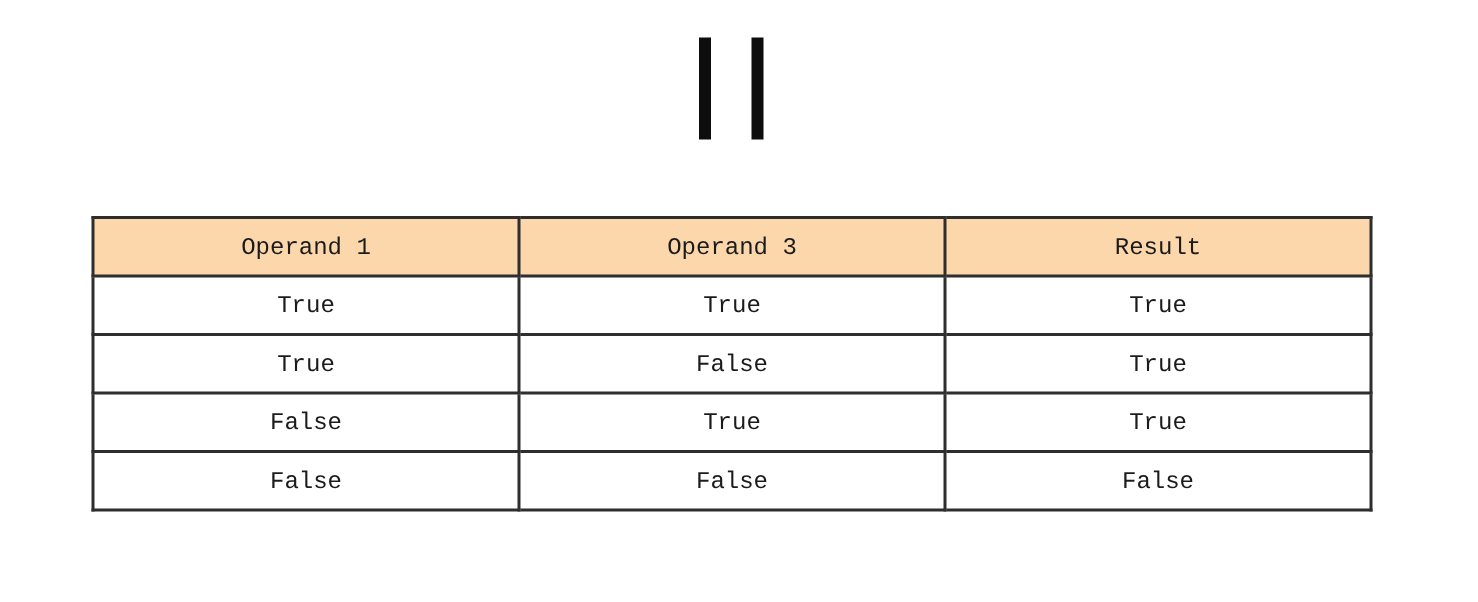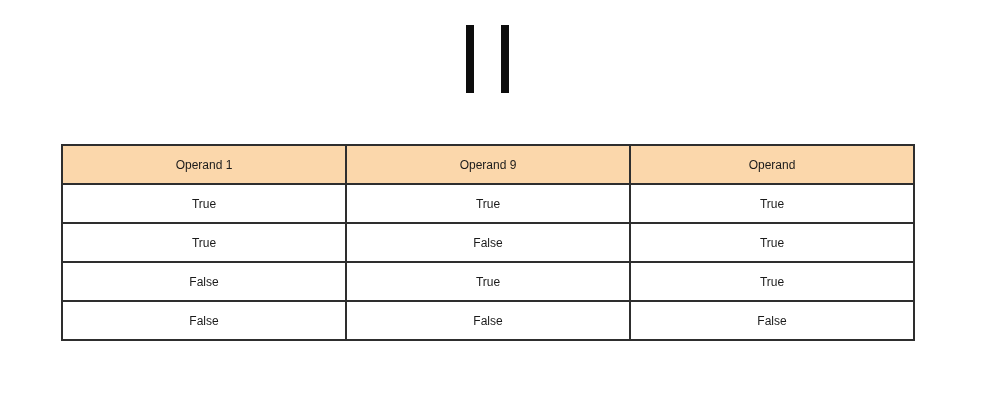--- a/index.html
+++ b/index.html
@@ -46,25 +46,25 @@
     width: 854px;
     border-collapse: collapse;
     table-layout: fixed;
     color: var(--text-color, #1b1b1b);
   }
   .truth-table th,
   .truth-table td {
     border: 2px solid var(--border-color, #2e2e2e);
     text-align: center;
     vertical-align: middle;
-    font-size: 12px;
+    font-size: 16px;
     font-weight: 400;
     height: 37px;
     padding: 0;
-    font-family: Liberation Sans, sans-serif;
+    font-family: Liberation Mono, monospace;
   }
   .truth-table th {
     background: var(--header-bg, #fbd7ab);
   }
   .truth-table td {
     background: #ffffff;
     border-radius: 19px;
   }
 </style>
 </head>
@@ -75,22 +75,22 @@
   <div class="operator">
     <span class="bar"></span>
     <span class="bar"></span>
     <span class="sr-only">||</span>
   </div>
 
   <table class="truth-table">
     <thead>
       <tr>
         <th>Operand 1</th>
-        <th>Operand 9</th>
-        <th>Operand</th>
+        <th>Operand 3</th>
+        <th>Result</th>
       </tr>
     </thead>
     <tbody id="truth-table-body">
         <tr>
           <td>True</td>
           <td>True</td>
           <td>True</td>
         </tr>
         <tr>
           <td>True</td>

